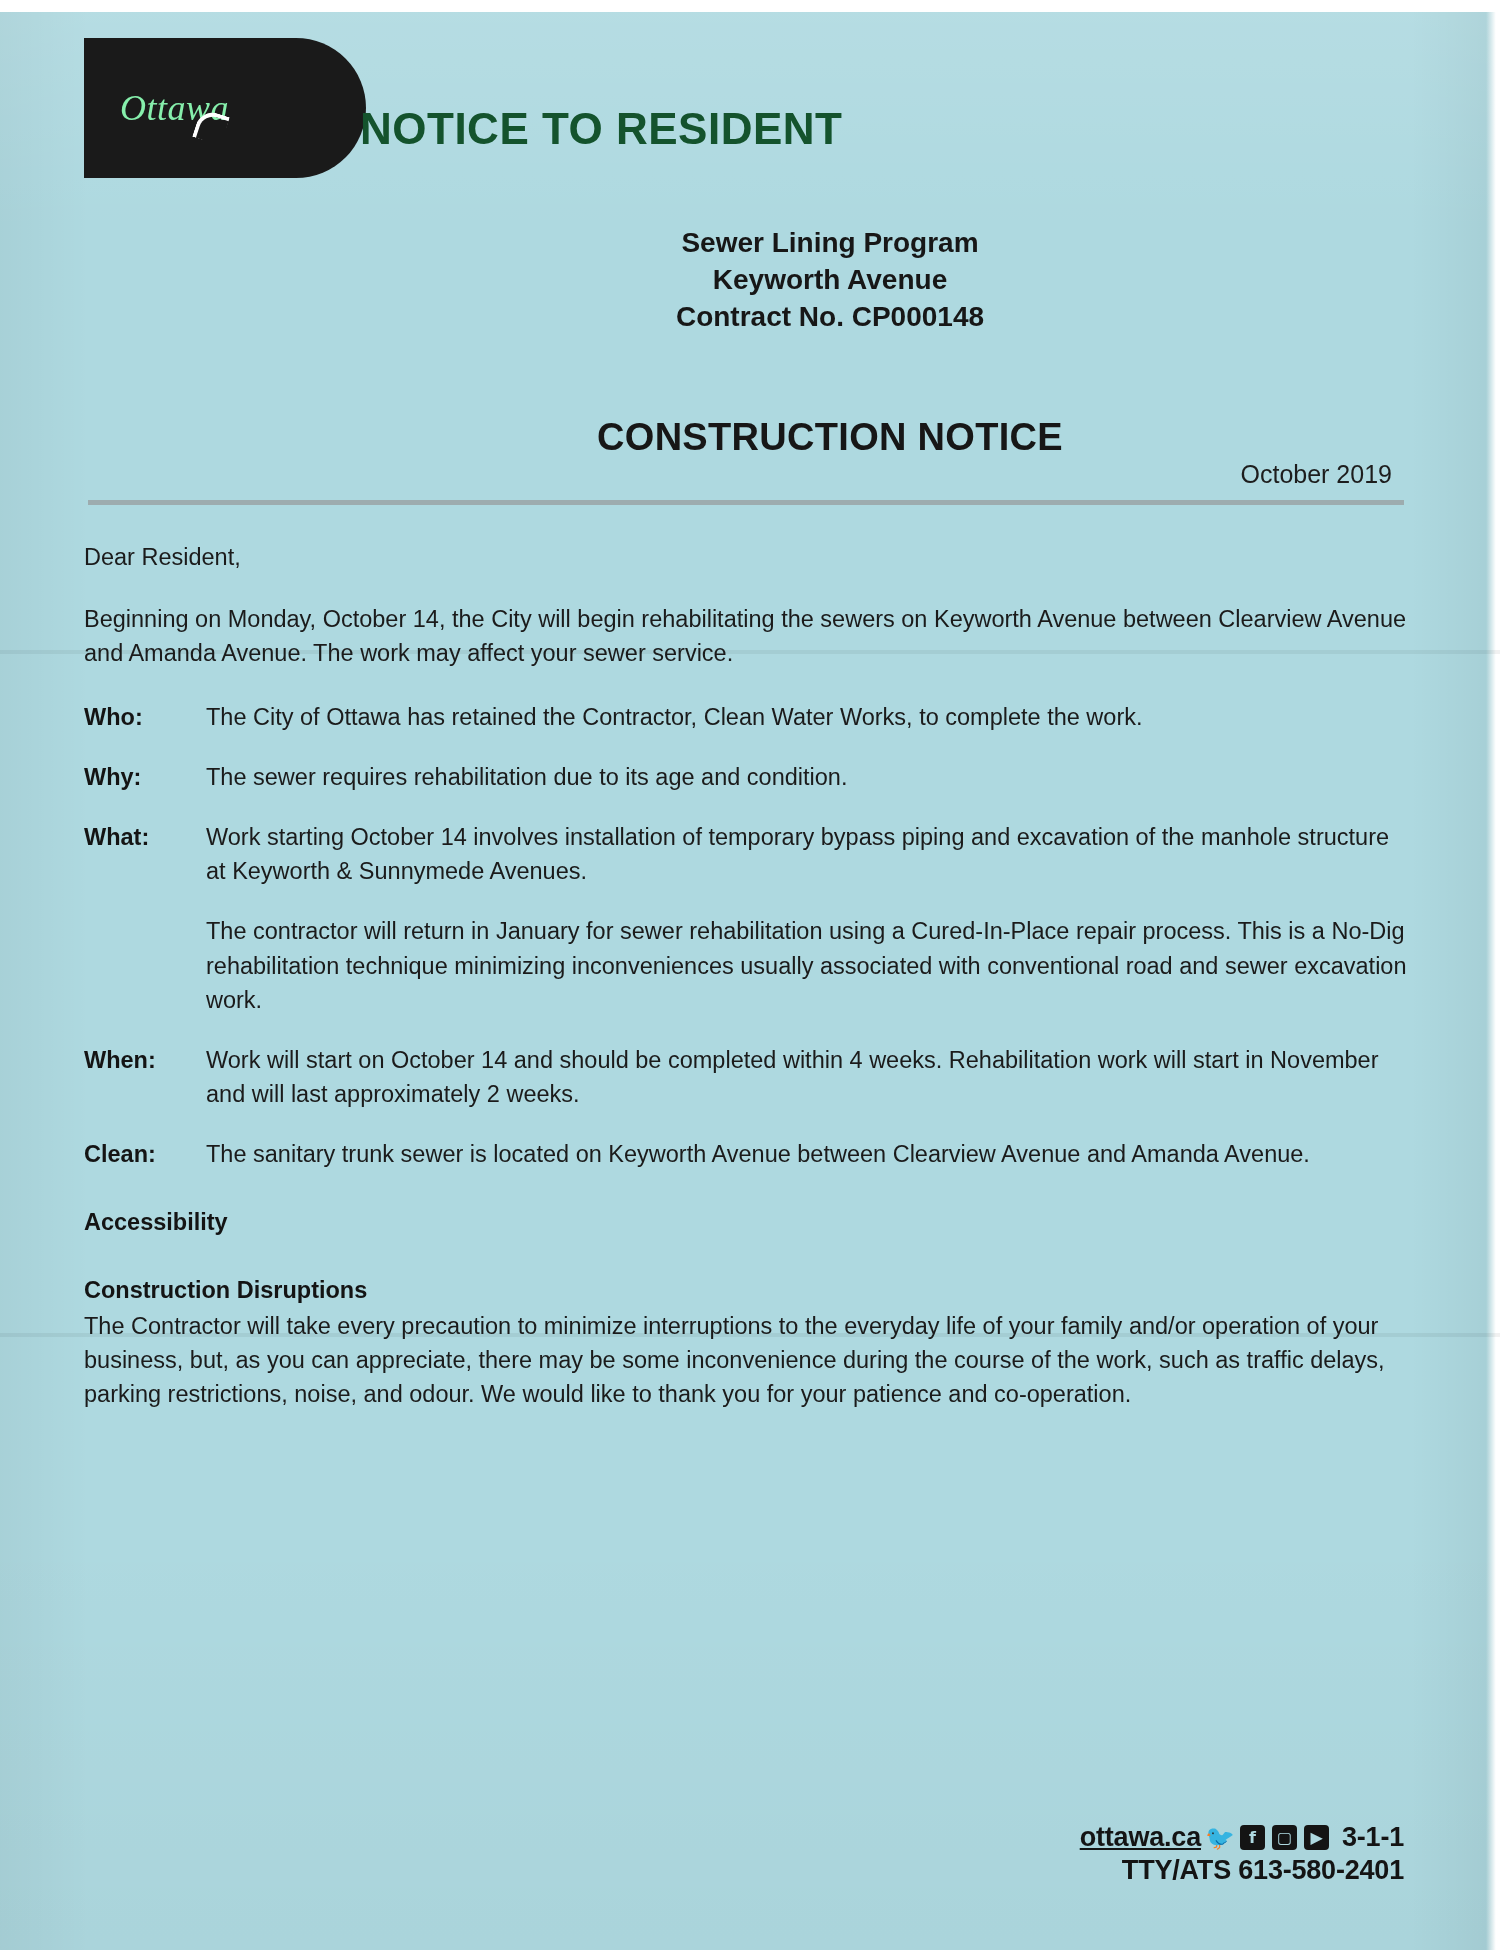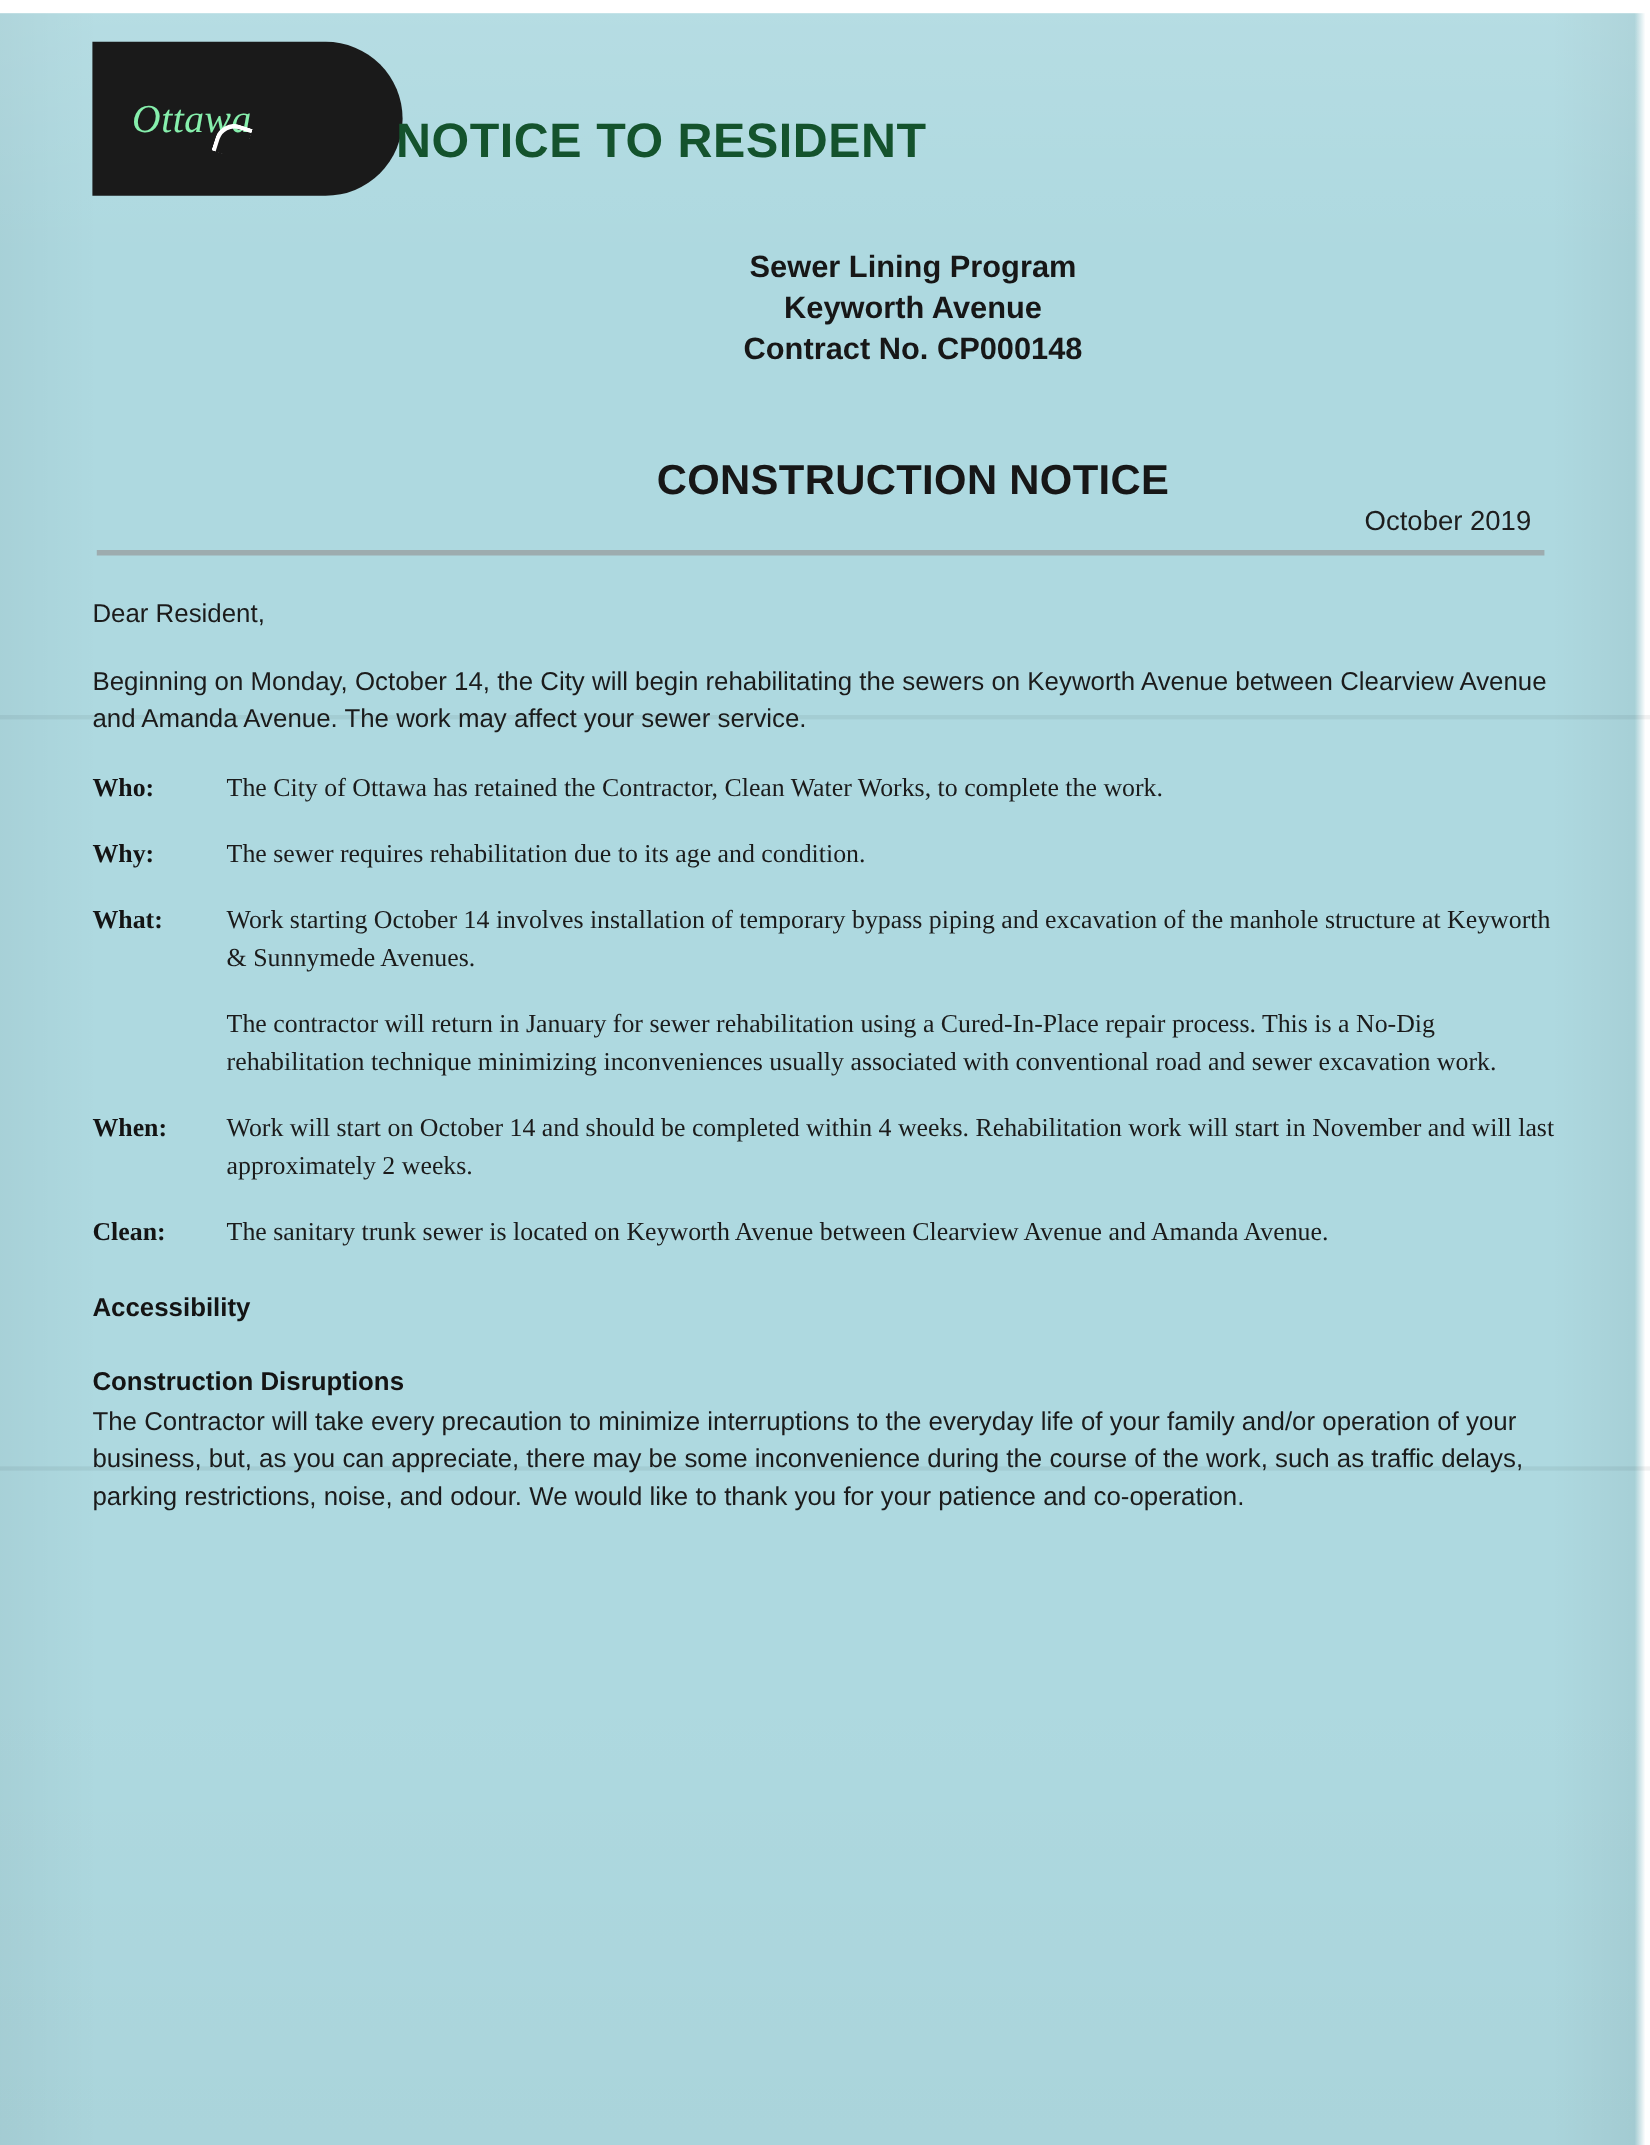--- a/index.html
+++ b/index.html
@@ -142,21 +142,20 @@
     color: #1b1b1b;
     font-size: 23.5px;
     line-height: 1.45;
   }
   .salutation { margin-bottom: 28px; }
   .intro { margin-bottom: 30px; }
 
   .qa-row {
     display: flex;
     margin-bottom: 26px;
-    font-family: Liberation Serif, serif;
   }
   .qa-label {
     width: 122px;
     flex: 0 0 122px;
     font-weight: bold;
     color: #141414;
   }
   .qa-value { flex: 1; }
   .qa-value p { margin: 0; }
   .qa-value p + p { margin-top: 26px; }
@@ -277,13 +276,24 @@
         <p>The sanitary trunk sewer is located on Keyworth Avenue between Clearview Avenue and Amanda Avenue.</p>
       </div>
     </div>
 
     <div class="section-head">Accessibility</div>
 
     <div class="section-head">Construction Disruptions</div>
     <p class="section-body">The Contractor will take every precaution to minimize interruptions to the everyday life of your family and/or operation of your business, but, as you can appreciate, there may be some inconvenience during the course of the work, such as traffic delays, parking restrictions, noise, and odour. We would like to thank you for your patience and co-operation.</p>
   </div>
 
+  <div class="footer">
+    <div class="footer-line1">
+      <span class="site">ottawa.ca</span>
+      <span class="sico twitter">🐦</span>
+      <span class="sico">f</span>
+      <span class="sico">▢</span>
+      <span class="sico">▶</span>
+      <span class="num311">3-1-1</span>
+    </div>
+    <div class="footer-line2">TTY/ATS 613-580-2401</div>
+  </div>
 </div>
 
 </body></html>

